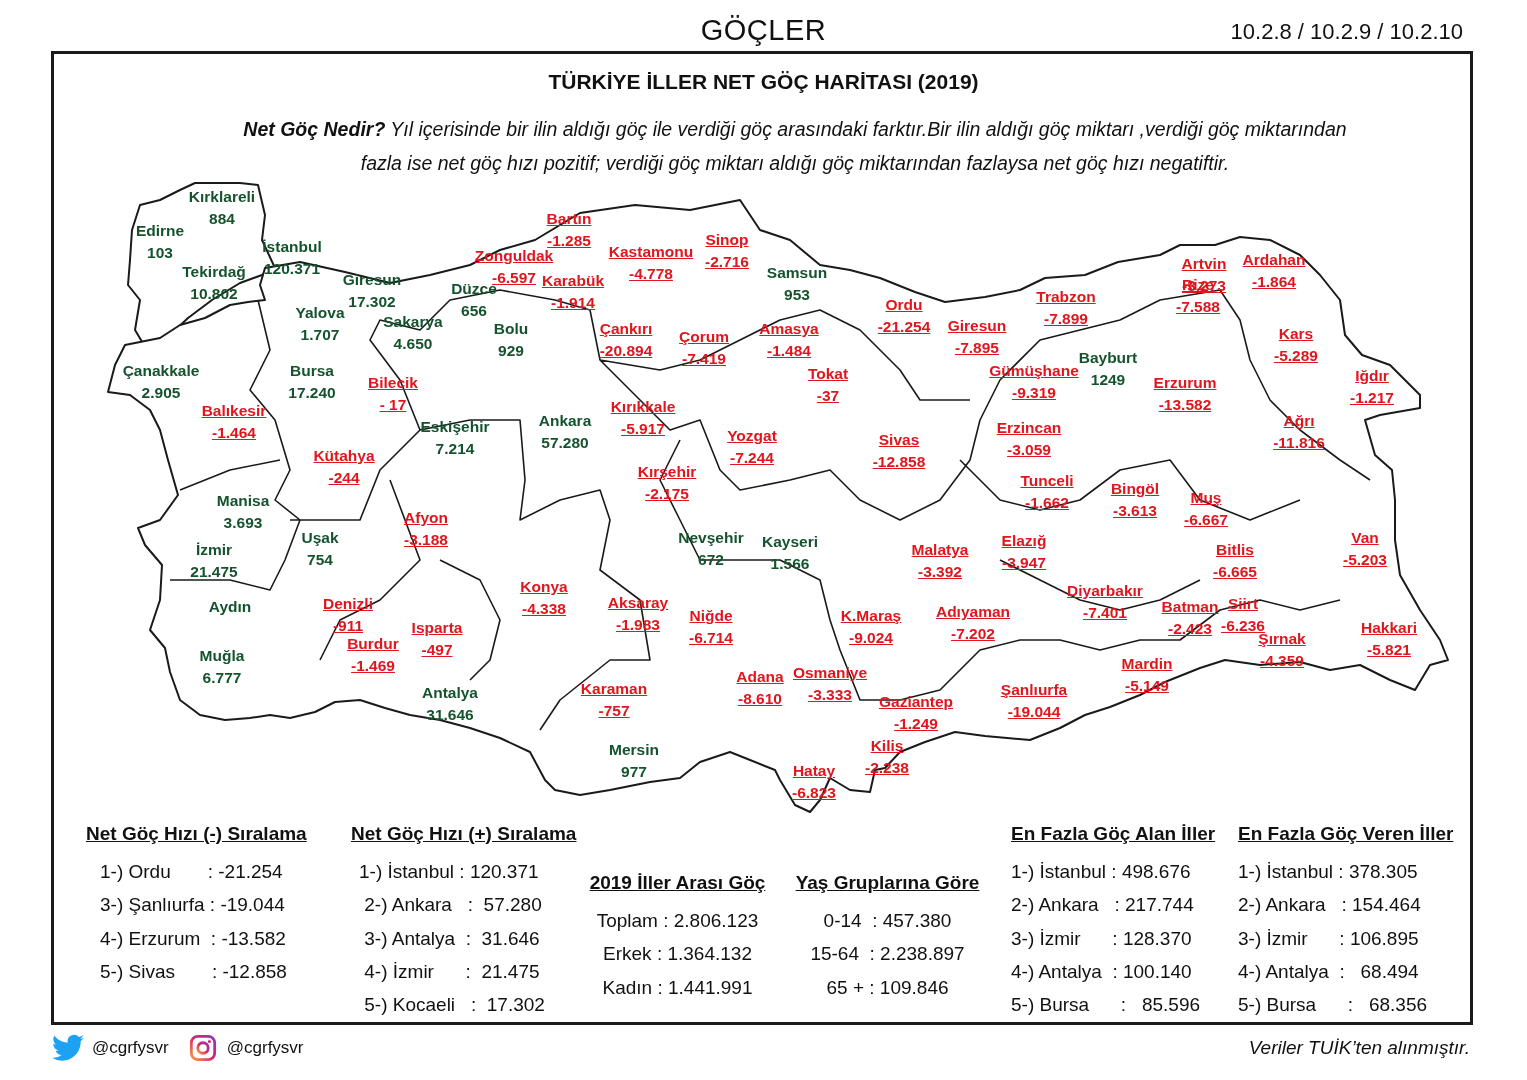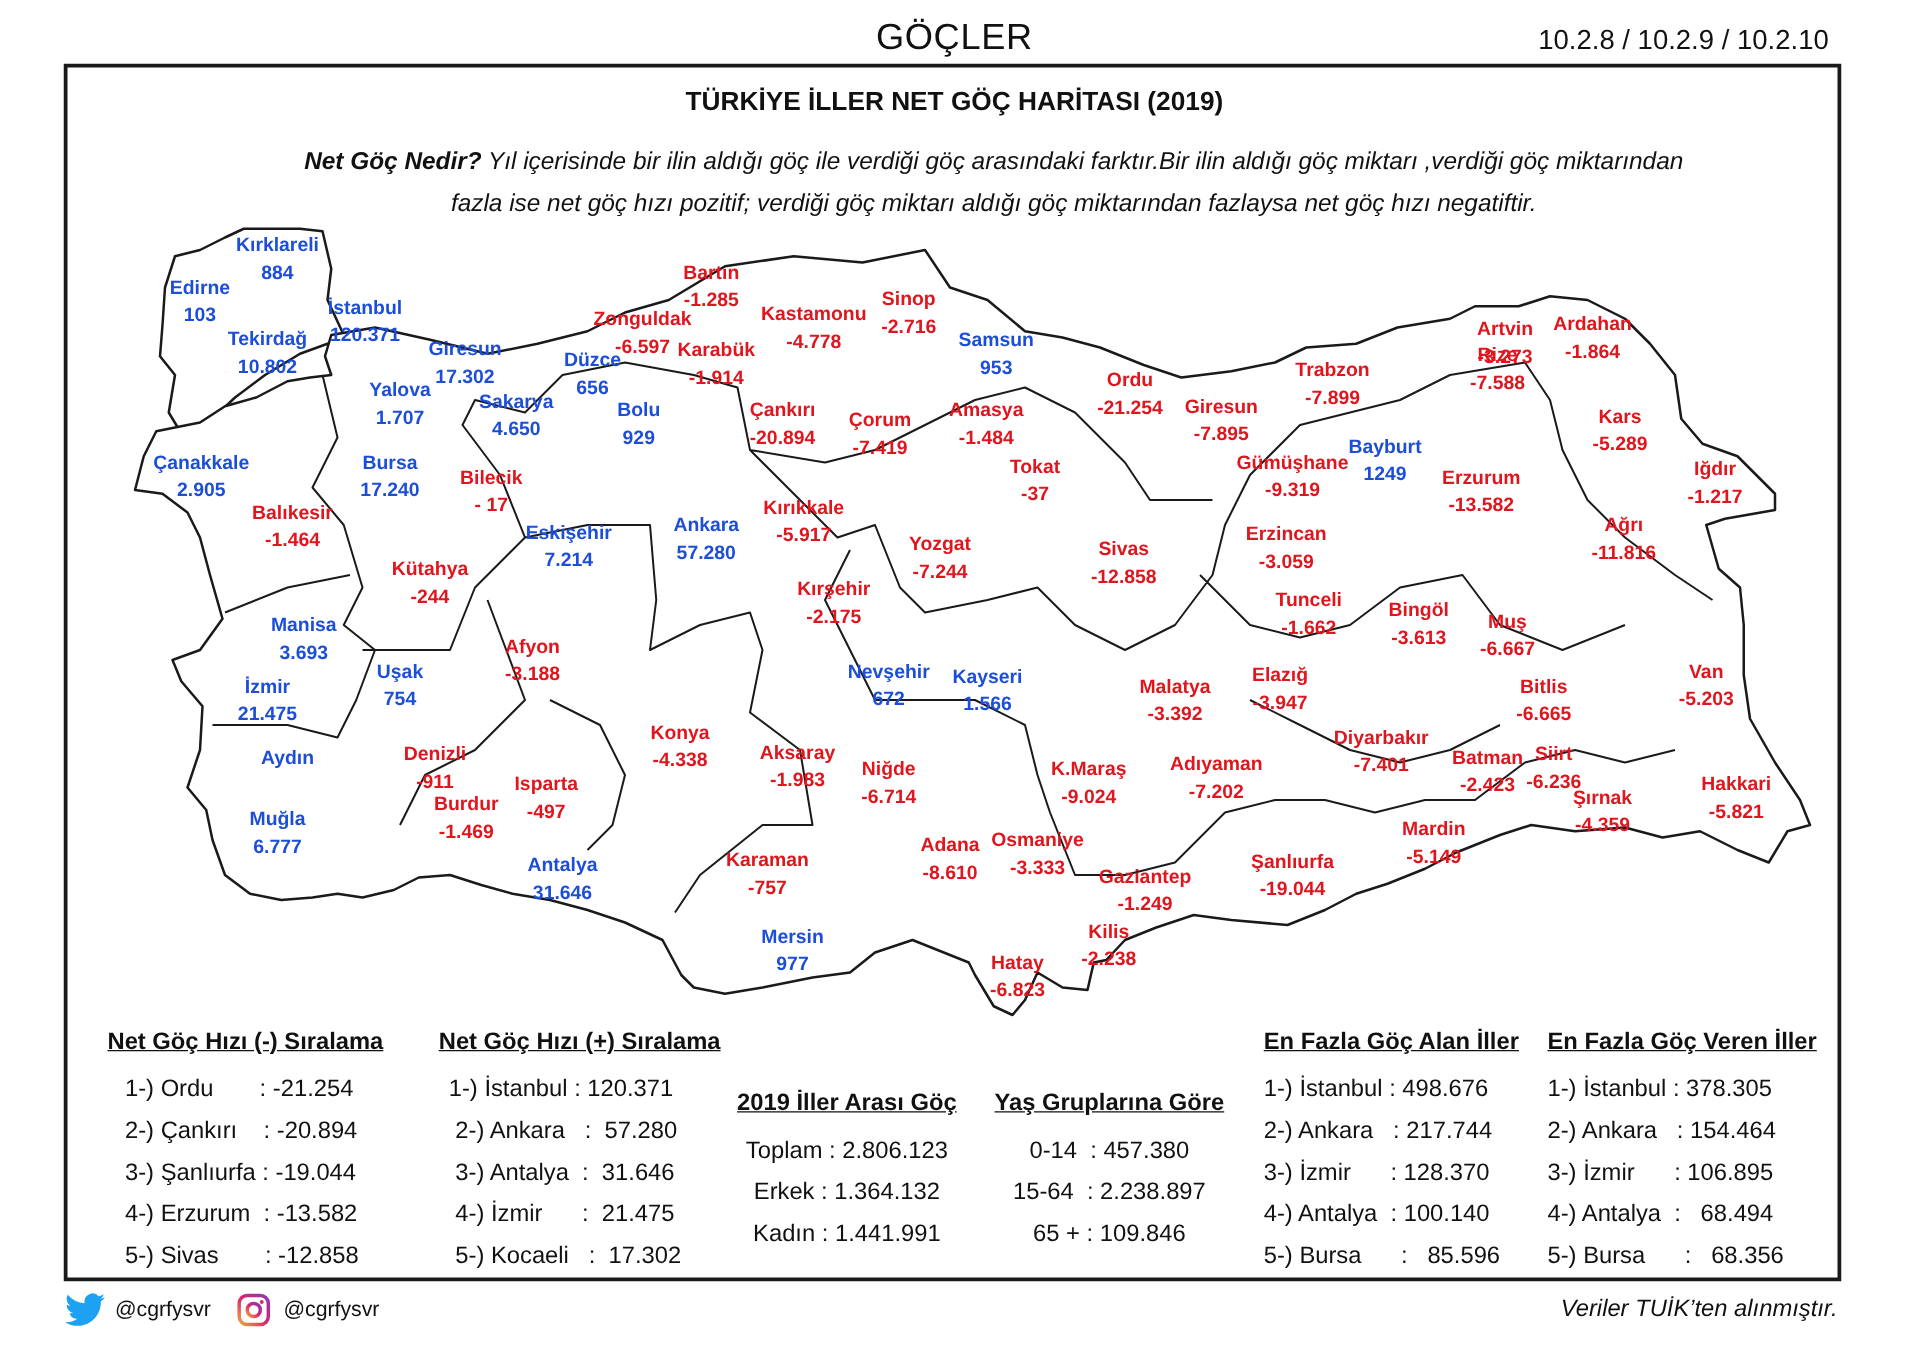--- a/index.html
+++ b/index.html
@@ -18,22 +18,22 @@
   .definition { position: absolute; left: 240px; width: 1110px; top: 112px; text-align: center;
                 font-size: 19.5px; font-style: italic; line-height: 34px; }
   .definition b { font-weight: 700; }
 
   .map-svg { position: absolute; left: 0; top: 0; width: 1527px; height: 1080px; pointer-events: none; }
   .map-svg path { fill: #fff; stroke: #1a1a1a; stroke-width: 2; stroke-linejoin: round; }
   .map-svg .inner { fill: none; stroke: #1a1a1a; stroke-width: 1.6; }
 
   .prov { position: absolute; transform: translate(-50%, 0); text-align: center; font-weight: 700;
           font-size: 15.5px; line-height: 22px; white-space: nowrap; }
-  .prov.pos { color: #1d4ed8; }
-  .prov.neg { color: #e0161e; }
+  .prov.pos { color: #14532d; }
+  .prov.neg { color: #e0161e; text-decoration: underline; }
   .prov span { display: block; }
 
   .stat-block { position: absolute; font-size: 19px; }
   .stat-head { font-weight: 700; text-decoration: underline; font-size: 19px; margin-bottom: 10px; white-space: nowrap; }
   .stat-row { height: 33.3px; line-height: 33.3px; white-space: pre; }
   .center .stat-row { text-align: center; }
   .center .stat-head { text-align: center; }
 
   .footer { position: absolute; top: 1034px; font-size: 17px; display: flex; align-items: center; gap: 8px; }
   .footer-left { left: 52px; }
@@ -386,21 +386,20 @@
     <div class="prov neg" style="left: 814px; top: 760px;">
       <span>Hatay</span>
       <span>-6.823</span>
     </div>
   </div>
 
 <div class="stat-block" style="left:86px; top:823px;">
   <div class="stat-head">Net Göç Hızı (-) Sıralama</div>
   <div style="padding-left:14px;">
     <div class="stat-row">1-) Ordu       : -21.254</div>
-    <div class="stat-row">2-) Çankırı    : -20.894</div>
     <div class="stat-row">3-) Şanlıurfa : -19.044</div>
     <div class="stat-row">4-) Erzurum  : -13.582</div>
     <div class="stat-row">5-) Sivas       : -12.858</div>
   </div>
 </div>
 
 <div class="stat-block" style="left:351px; top:823px;">
   <div class="stat-head">Net Göç Hızı  (+) Sıralama</div>
   <div style="padding-left:8px;">
     <div class="stat-row">1-) İstanbul : 120.371</div>

